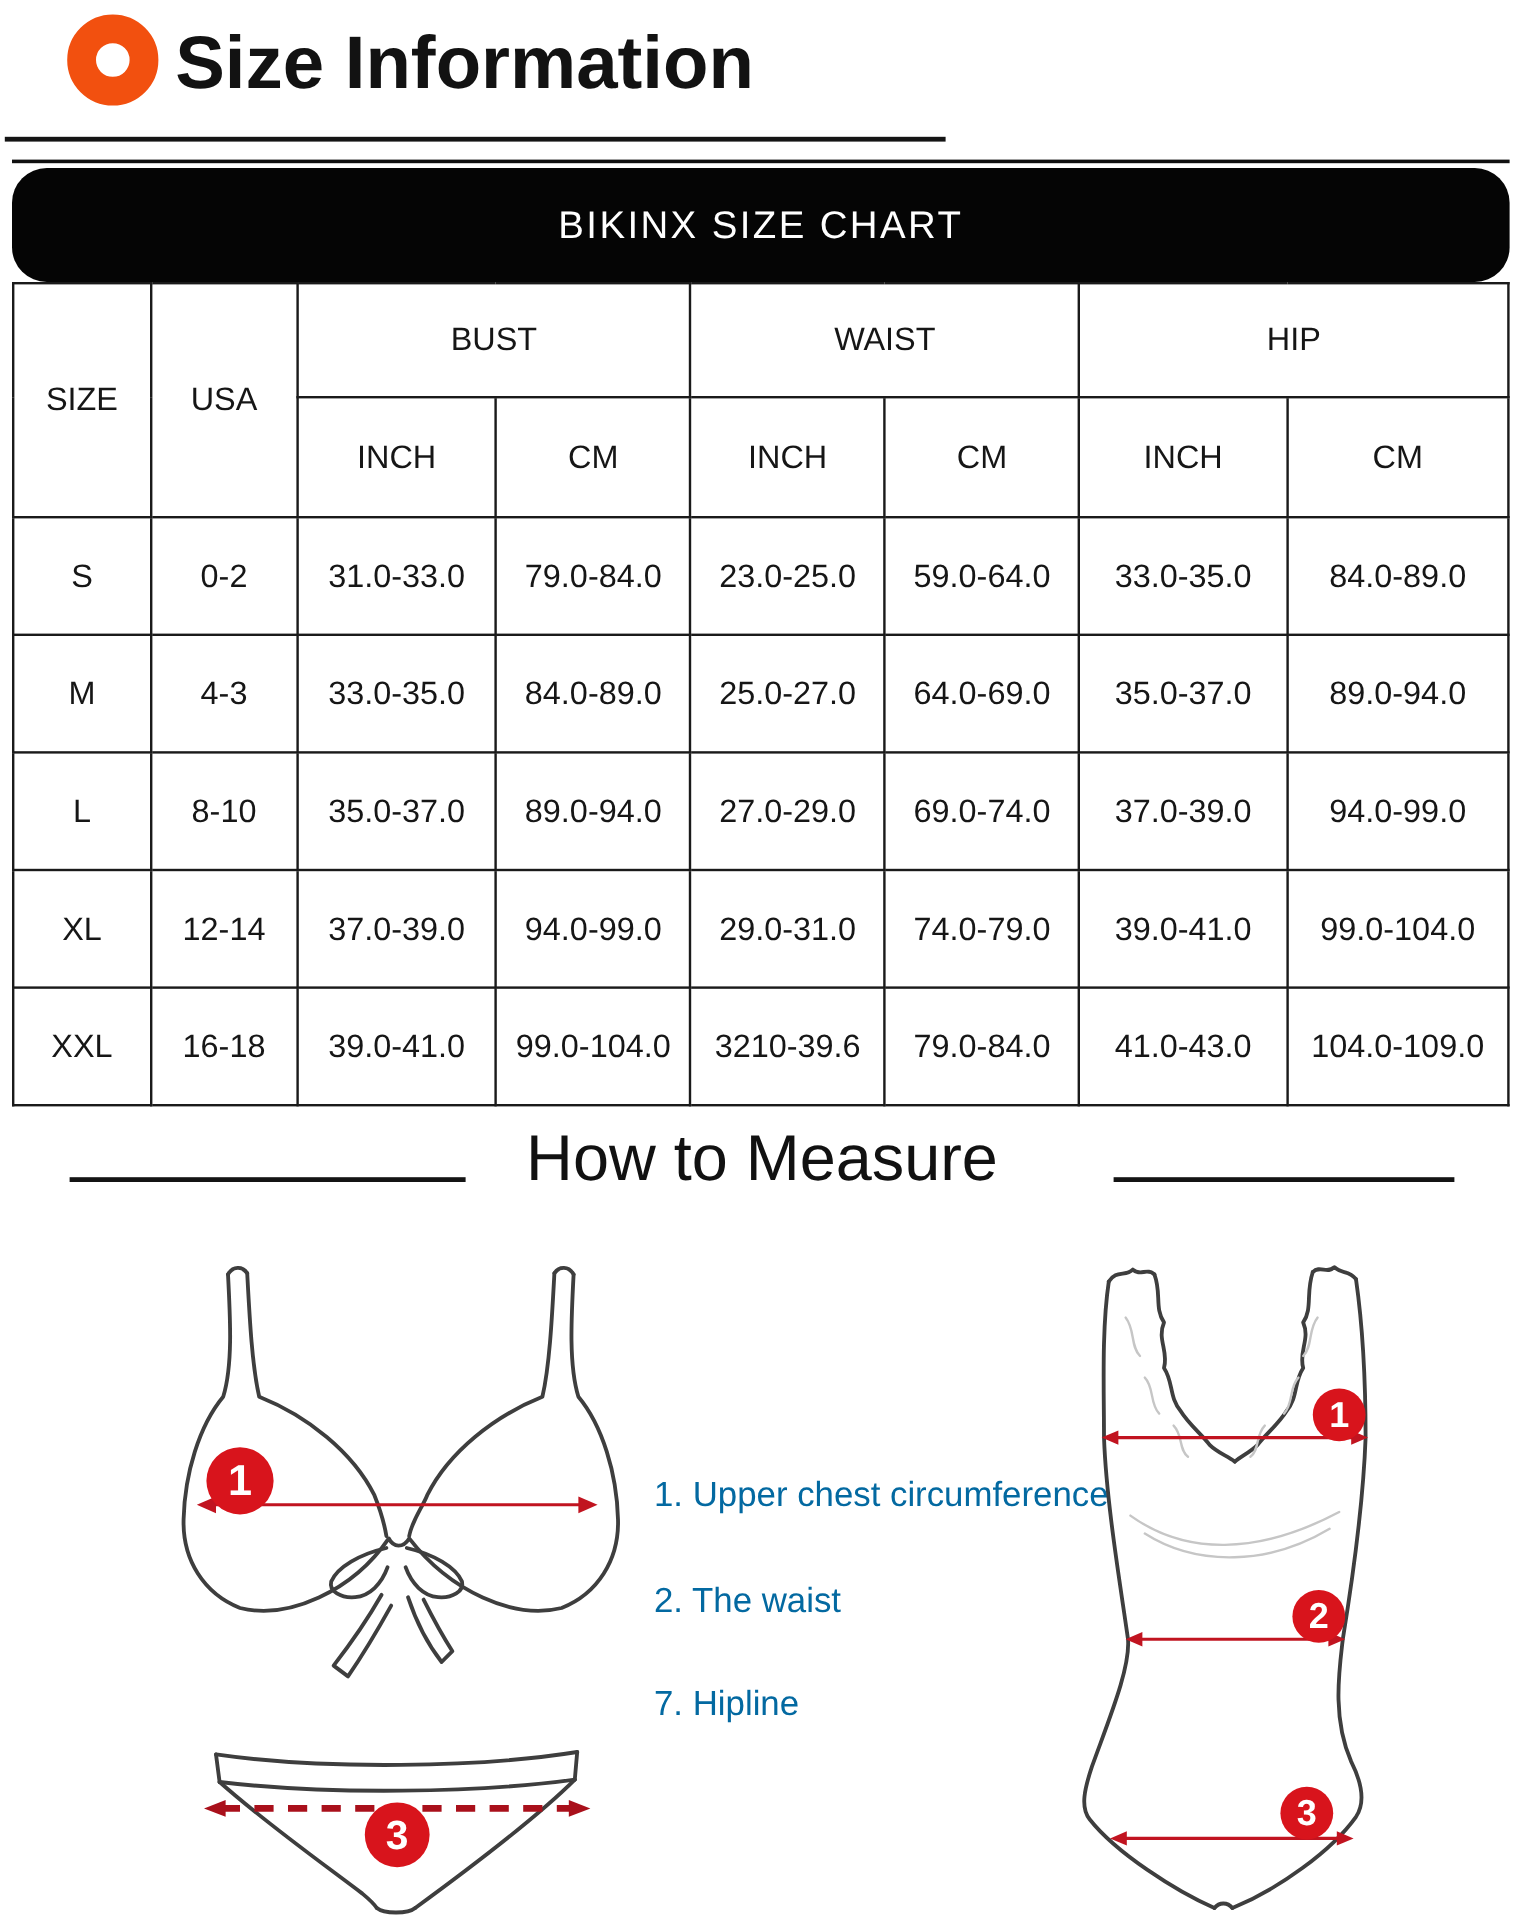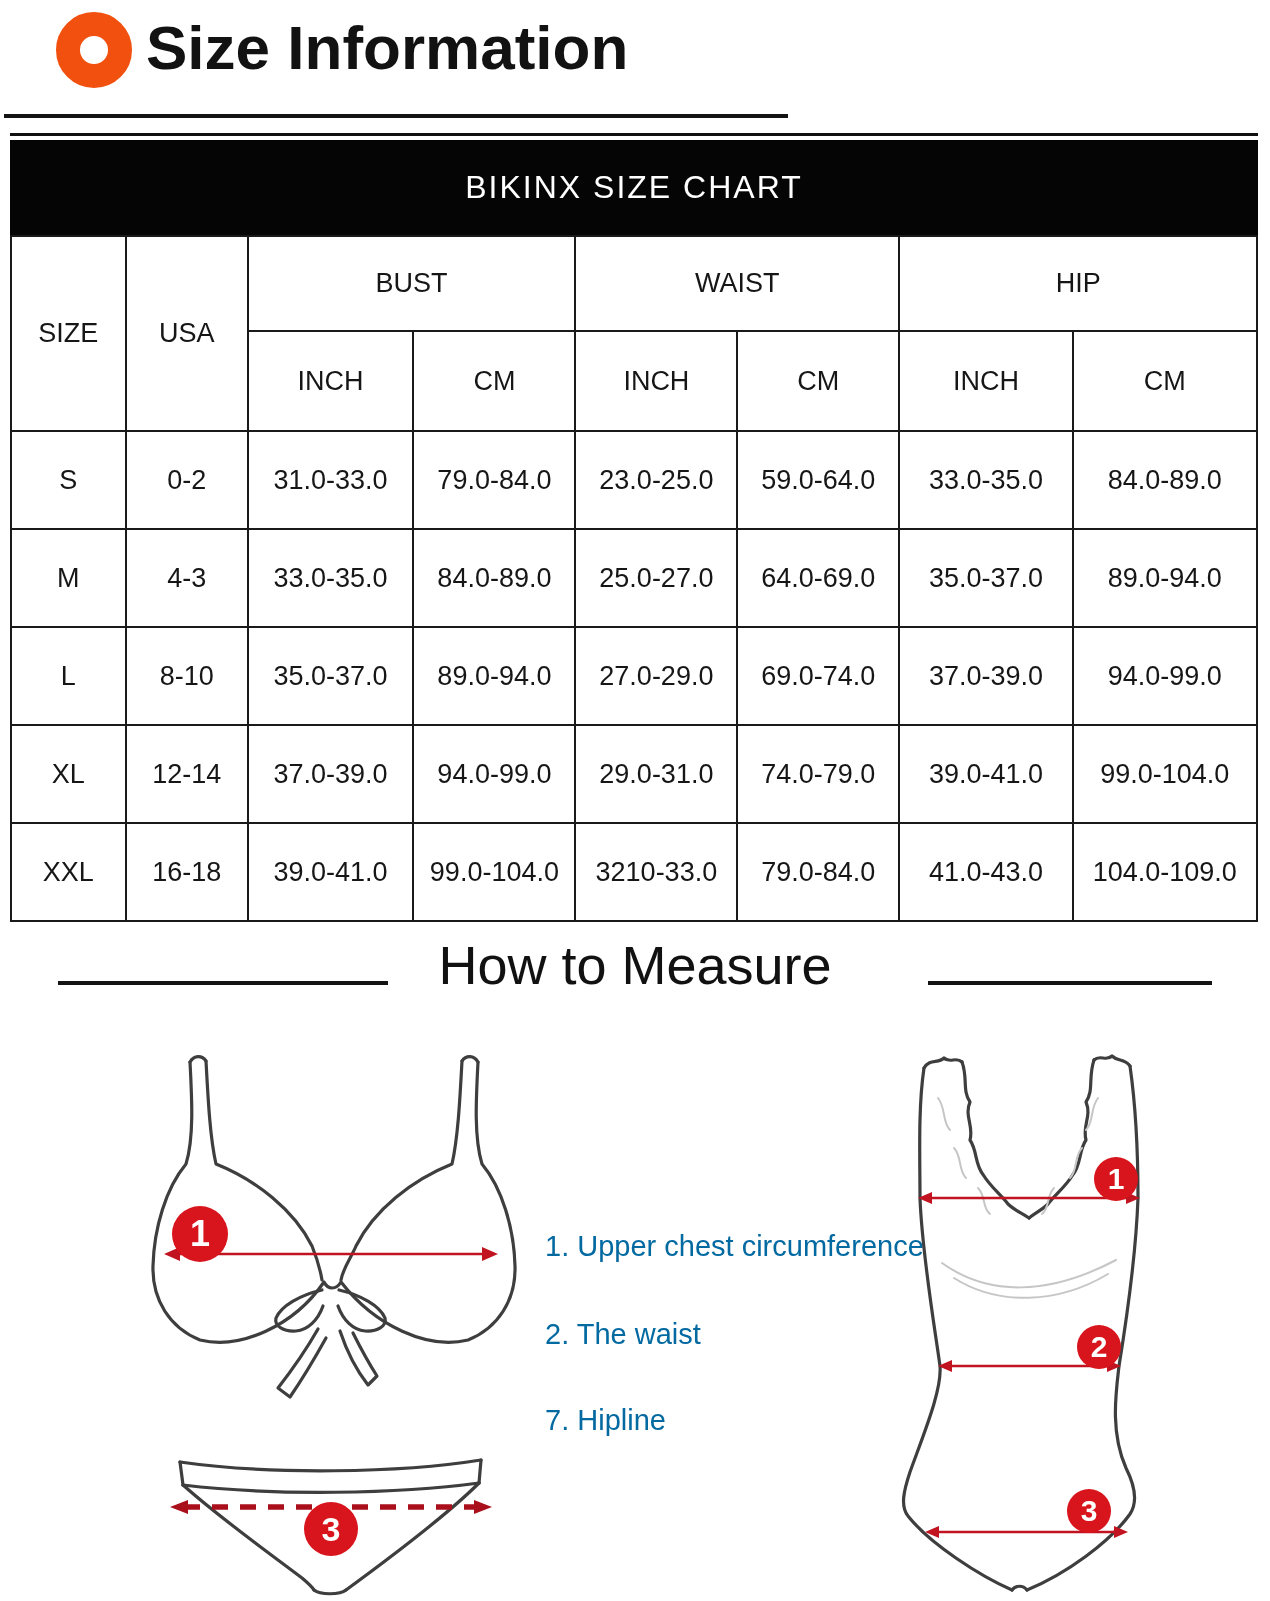--- a/index.html
+++ b/index.html
@@ -1,31 +1,31 @@
 <!DOCTYPE html>
 <html><head>
 <meta charset="utf-8">
 <style>
   * { margin:0; padding:0; box-sizing:border-box; }
   html,body { background:#ffffff; }
   body { font-family:"Liberation Sans", sans-serif; color:#141414; }
   .page { position:relative; width:1270px; height:1601px; background:#fff; overflow:hidden; }
 
   
-  .hdr { position:absolute; left:56px; top:12px; display:flex; align-items:flex-start; gap:14px; }
+  .hdr { position:absolute; left:56px; top:12px; display:flex; align-items:flex-end; gap:14px; }
   .donut { width:76px; height:76px; border:24px solid #F2500F; border-radius:50%; background:#fff; flex:0 0 auto; }
   .page-title { font-size:62px; font-weight:600; letter-spacing:0px; color:#121212; white-space:nowrap; }
   .title-rule { position:absolute; left:4px; top:114px; width:784px; height:4px; background:#141414; }
 
   
   .chart-wrap { position:absolute; left:10px; top:133px; width:1248px; }
   .chart-topline { height:3px; background:#101010; }
   .chart-caption { margin-top:4px; height:95px; background:#050505; color:#fff;
                    display:flex; align-items:center; justify-content:center;
-                   font-size:32px; letter-spacing:2px; font-weight:400; }
+                   font-size:32px; letter-spacing:2px; font-weight:400;border-radius:29px; }
   table.sizes { width:100%; border-collapse:collapse; table-layout:fixed; }
   table.sizes th, table.sizes td {
       border:2px solid #1a1a1a; text-align:center; vertical-align:middle;
       font-weight:400; font-size:27px; color:#161616; background:#fff;
   }
   tr.h1 th { height:95px; }
   tr.h2 th { height:100px; }
   tbody.rows td { height:98px; }
 
   
@@ -131,21 +131,21 @@
           <td>29.0-31.0</td>
           <td>74.0-79.0</td>
           <td>39.0-41.0</td>
           <td>99.0-104.0</td>
         </tr>
         <tr>
           <td>XXL</td>
           <td>16-18</td>
           <td>39.0-41.0</td>
           <td>99.0-104.0</td>
-          <td>3210-33.0</td>
+          <td>3210-39.6</td>
           <td>79.0-84.0</td>
           <td>41.0-43.0</td>
           <td>104.0-109.0</td>
         </tr>
       </tbody>
     </table>
   </div>
 
   <h2 class="htm-title">How to Measure</h2>
   <div class="rule-left"></div>

